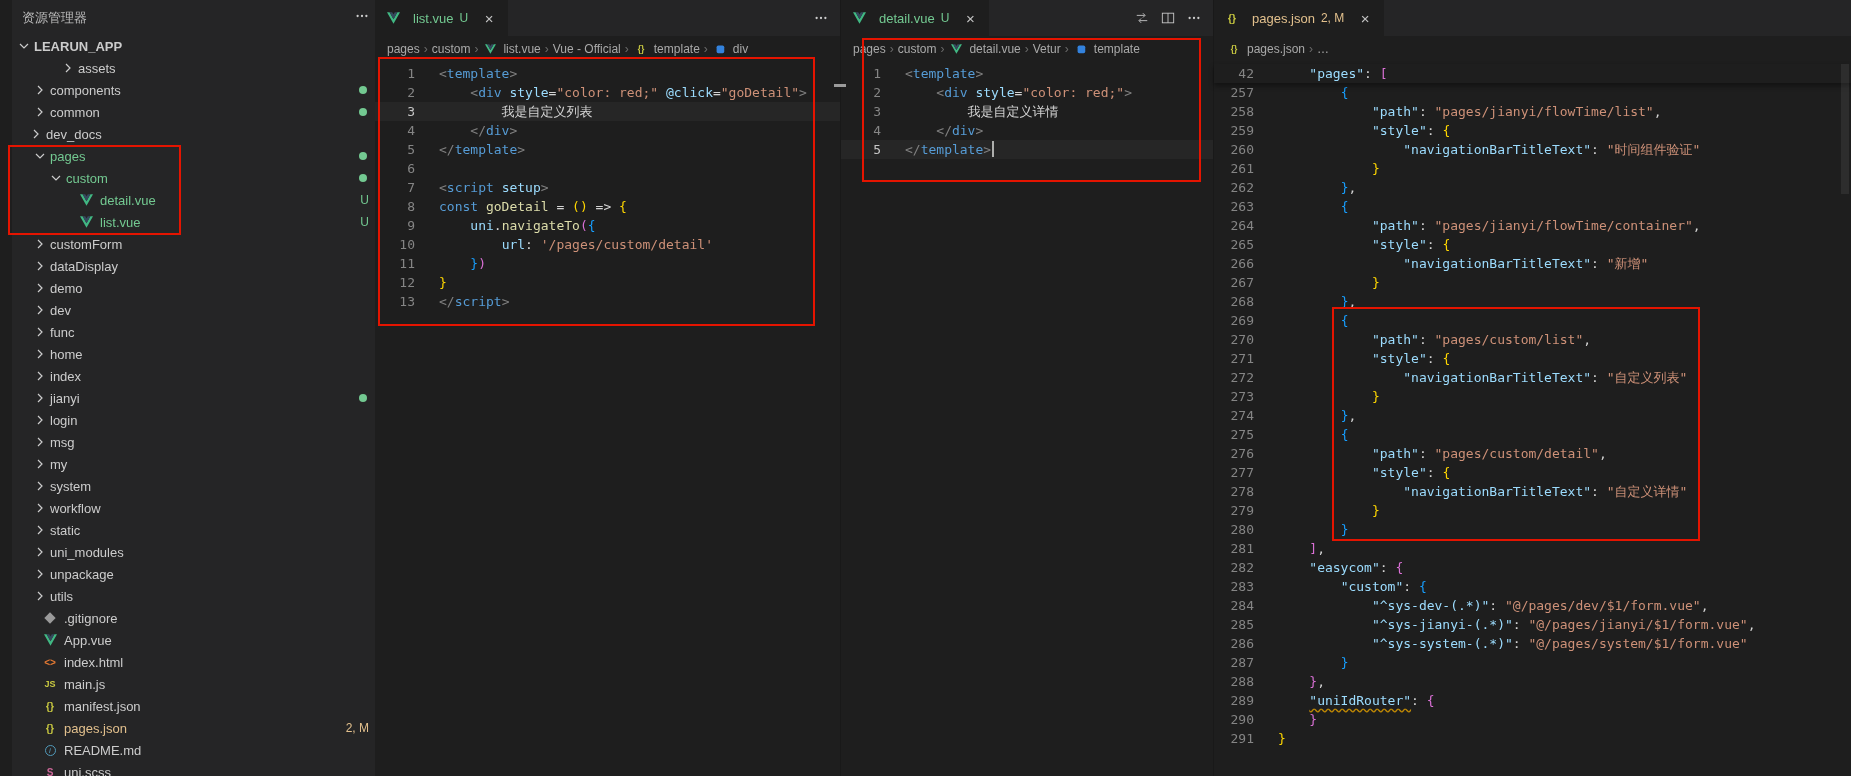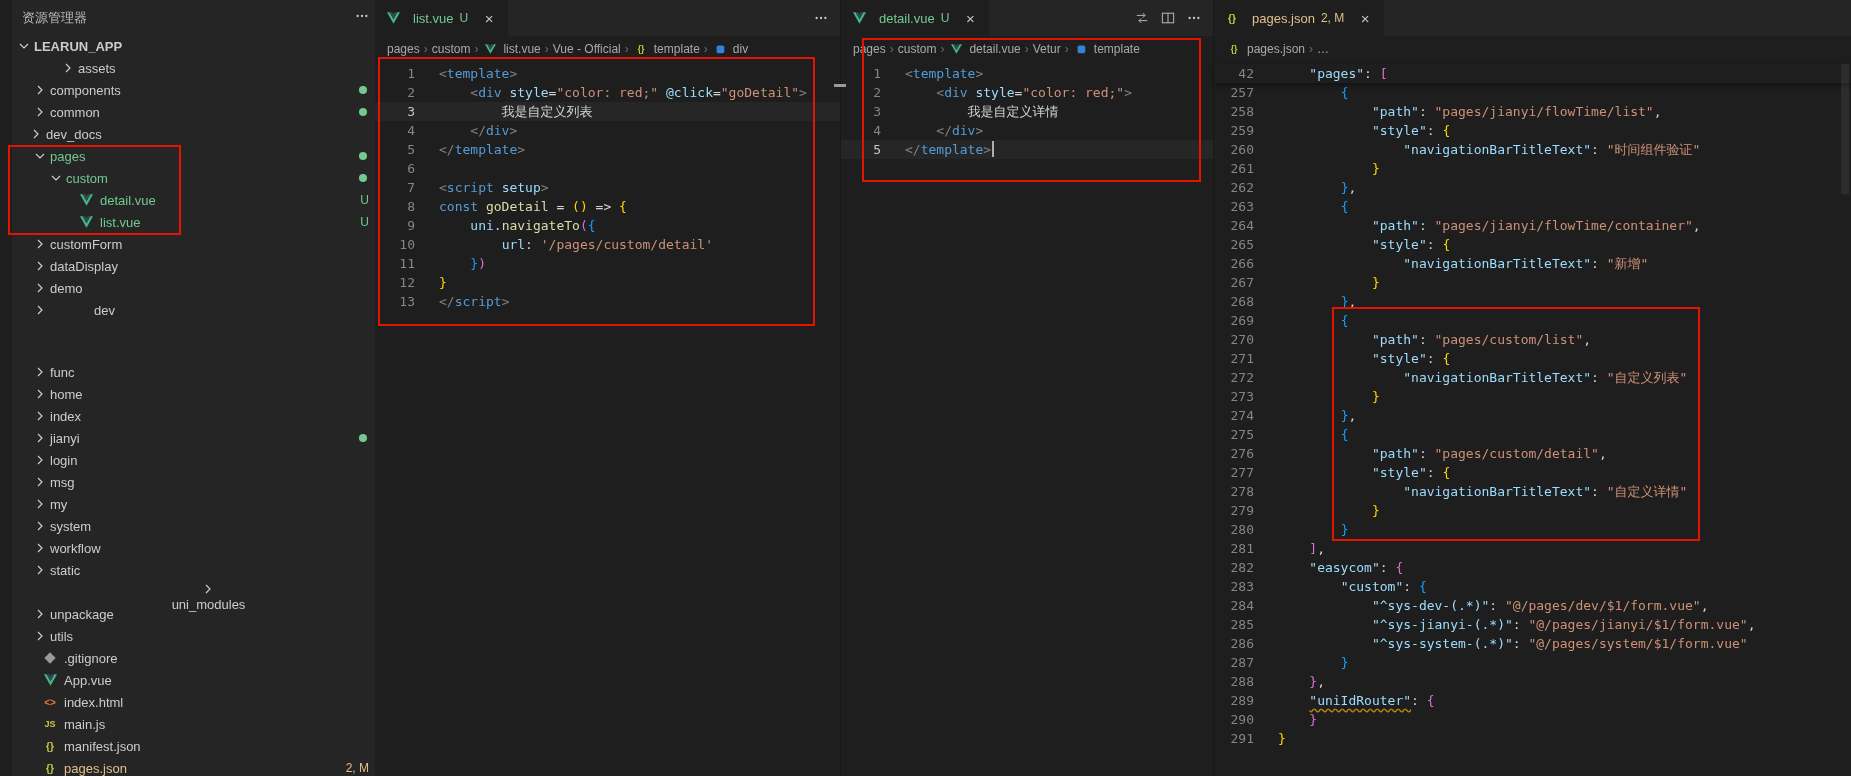--- a/index.html
+++ b/index.html
@@ -189,29 +189,29 @@
           <span class="lbl">dataDisplay</span>
         </div>
         <div class="trow" style="padding-left: 20px;">
           <span class="chev">
             <svg width="16" height="16" viewBox="0 0 16 16" fill="none">
               <path d="M6 4l4 4-4 4" stroke="#cccccc" stroke-width="1.2"></path>
             </svg>
           </span>
           <span class="lbl">demo</span>
         </div>
-        <div class="trow" style="padding-left: 20px; gap: 44px;">
+        <div class="trow" style="padding-left: 20px;">
           <span class="chev">
             <svg width="16" height="16" viewBox="0 0 16 16" fill="none">
               <path d="M6 4l4 4-4 4" stroke="#cccccc" stroke-width="1.2"></path>
             </svg>
           </span>
           <span class="lbl">dev</span>
         </div>
-        <div class="trow" style="padding-left: 20px; margin-top: 40px;">
+        <div class="trow" style="padding-left: 20px;">
           <span class="chev">
             <svg width="16" height="16" viewBox="0 0 16 16" fill="none">
               <path d="M6 4l4 4-4 4" stroke="#cccccc" stroke-width="1.2"></path>
             </svg>
           </span>
           <span class="lbl">func</span>
         </div>
         <div class="trow" style="padding-left: 20px;">
           <span class="chev">
             <svg width="16" height="16" viewBox="0 0 16 16" fill="none">
@@ -278,21 +278,21 @@
           <span class="lbl">workflow</span>
         </div>
         <div class="trow" style="padding-left: 20px;">
           <span class="chev">
             <svg width="16" height="16" viewBox="0 0 16 16" fill="none">
               <path d="M6 4l4 4-4 4" stroke="#cccccc" stroke-width="1.2"></path>
             </svg>
           </span>
           <span class="lbl">static</span>
         </div>
-        <div class="trow" style="padding-left: 20px; flex-direction: column;">
+        <div class="trow" style="padding-left: 20px;">
           <span class="chev">
             <svg width="16" height="16" viewBox="0 0 16 16" fill="none">
               <path d="M6 4l4 4-4 4" stroke="#cccccc" stroke-width="1.2"></path>
             </svg>
           </span>
           <span class="lbl">uni_modules</span>
         </div>
         <div class="trow" style="padding-left: 20px;">
           <span class="chev">
             <svg width="16" height="16" viewBox="0 0 16 16" fill="none">

